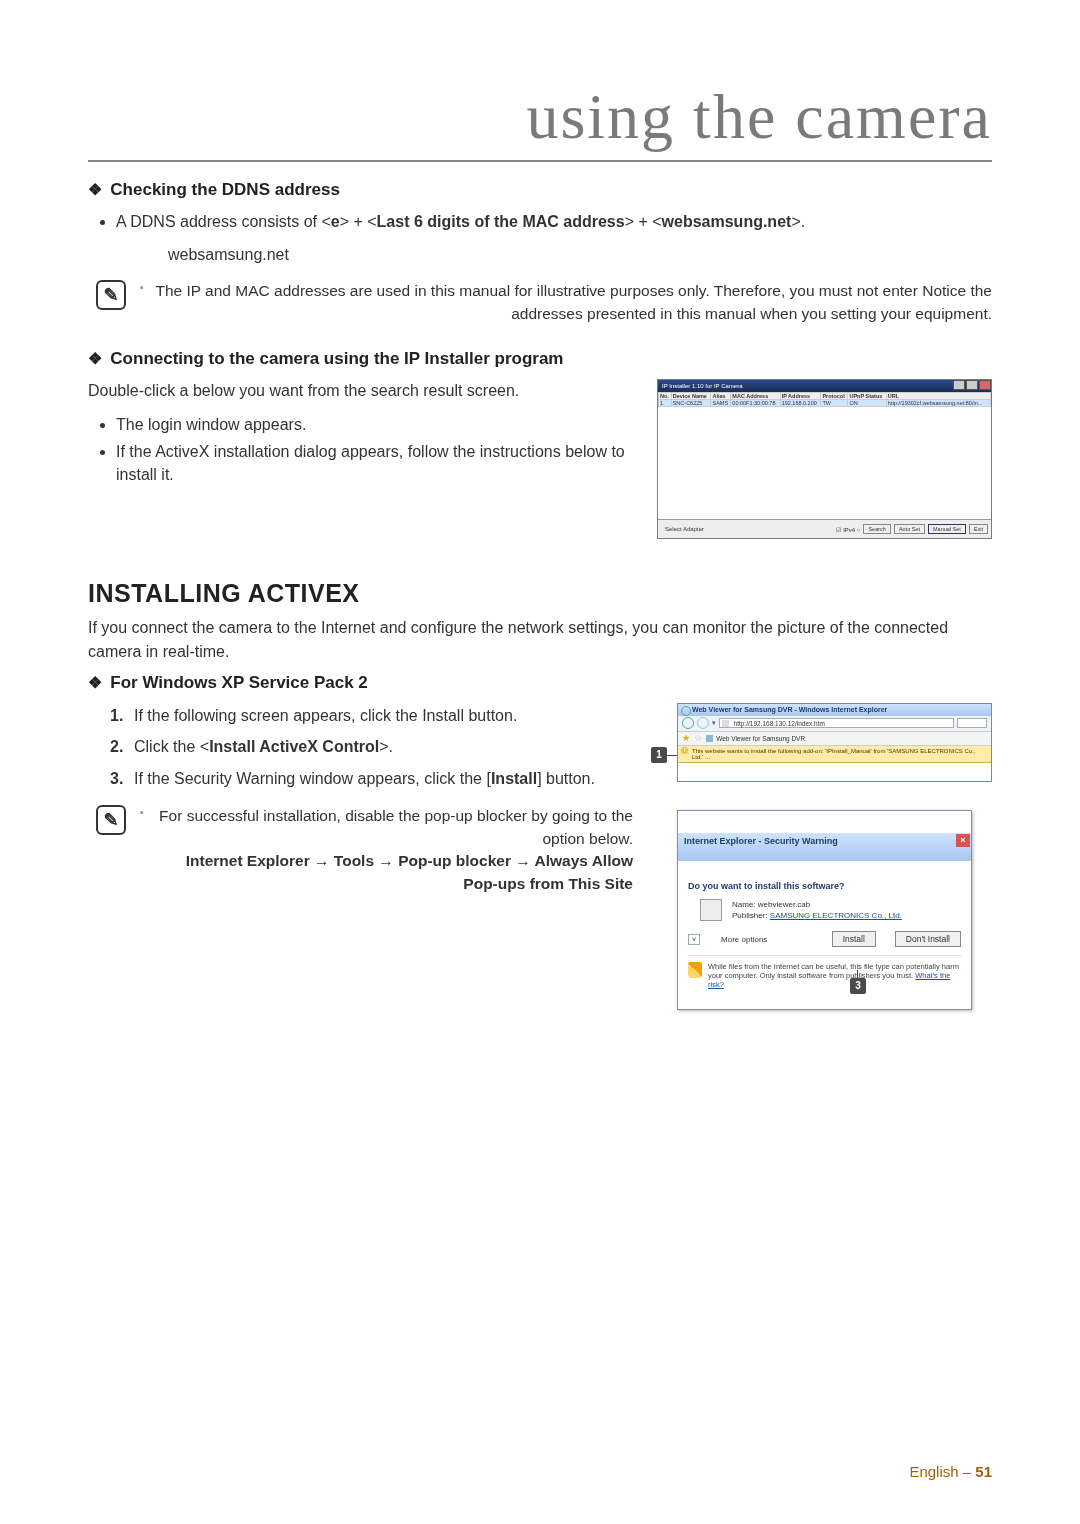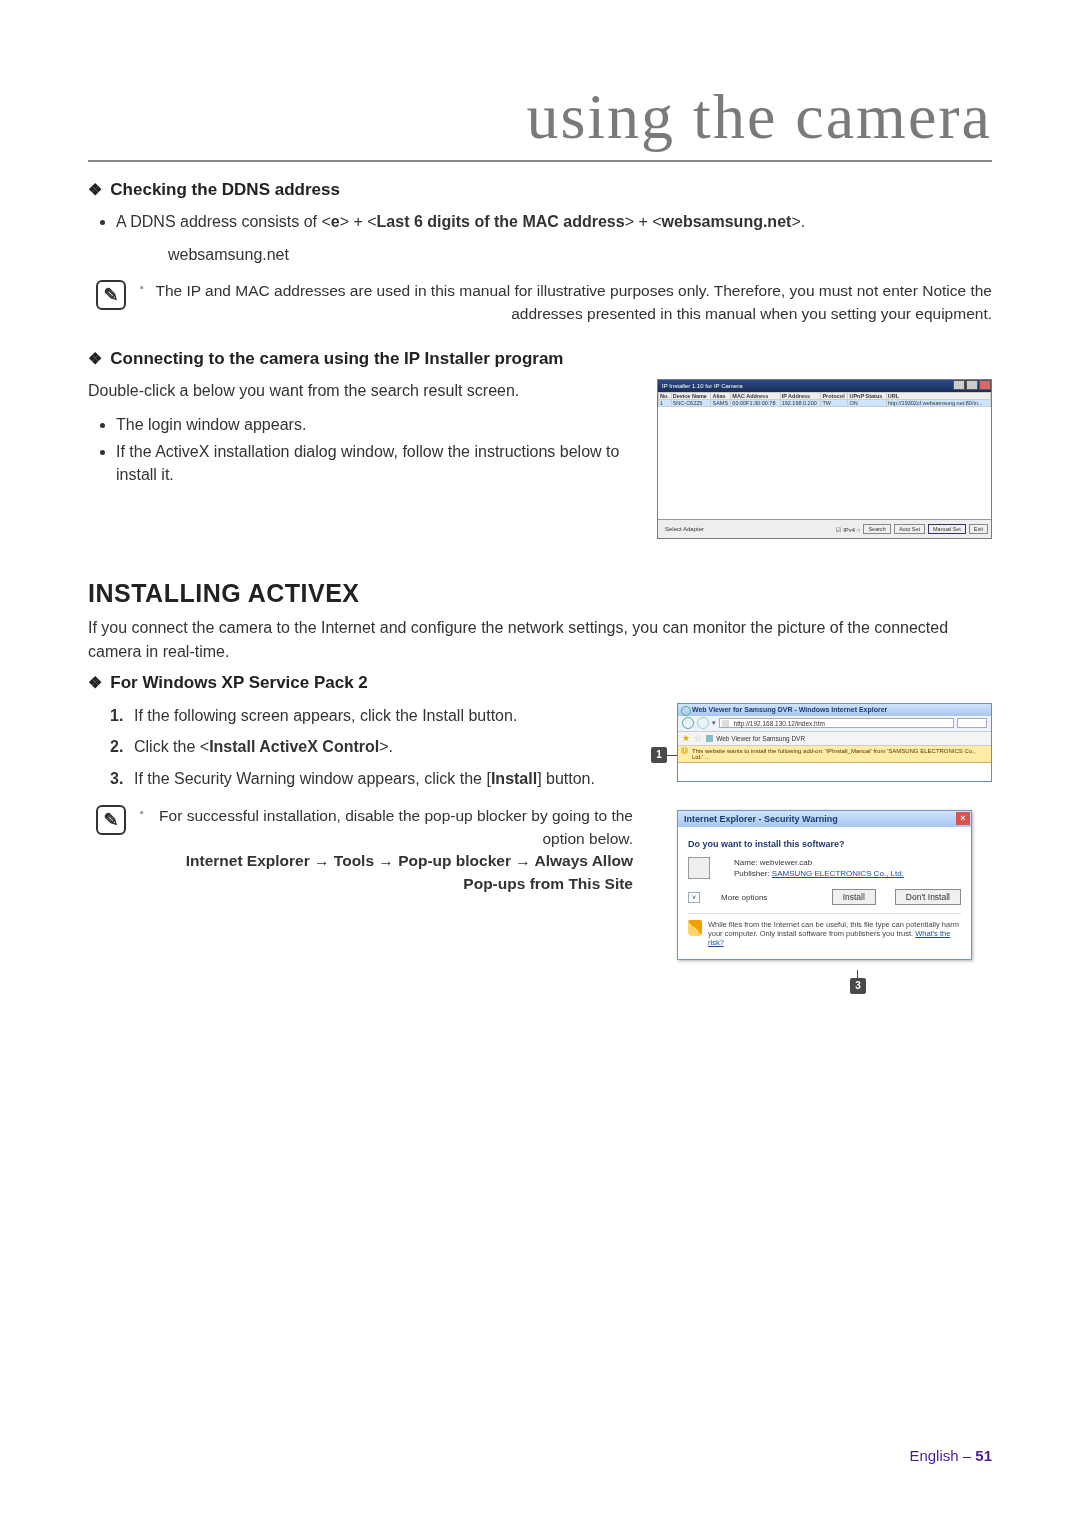--- a/index.html
+++ b/index.html
@@ -264,47 +264,48 @@
     font-size: 9px;
     background:#fff;
     margin-left: 20px;
     margin-top: 28px;
     position: relative;
     box-shadow: 1px 1px 3px rgba(0,0,0,0.3);
   }
   .sec-dialog .dtitle {
     background: linear-gradient(#cfe3ff, #a9c6f0);
     color:#1a3d6e;
-    height: 16px;
+    height: 28px;
     padding-left: 6px;
     line-height: 16px;
     font-weight: bold;
     display:flex;
     justify-content:space-between;
+    margin-top:22px;
   }
   .close-x{width:14px;height:13px;background:#d9534f;color:#fff;text-align:center;line-height:13px;margin:1px;}
-  .sec-dialog .body { padding: 12px 10px; }
+  .sec-dialog .body { padding: 20px 10px; }
   .sec-q { font-weight:bold; color:#203a70; margin-bottom:8px; font-size:9px;}
-  .sec-row { display:flex; gap:24px; margin-bottom:10px;}
+  .sec-row { display:flex; gap:10px; margin-bottom:10px;margin-left:12px;}
   .sec-icon { width:22px;height:22px;border:1px solid #999;background:#eee;}
   .sec-meta { font-size:8px; line-height:1.4;}
   .sec-meta .pub { color:#1a4fa0; text-decoration:underline;text-align:right;}
   .sec-btns { display:flex; justify-content:flex-end; gap:19px; margin-bottom:8px; align-items:center;}
   .dlg-more { border:1px solid #9ab; padding:1px 3px; font-size:7px; }
   .dlg-morelabel{ font-size:8px; color:#333; margin-right:auto; margin-left:2px;}
   .dlg-btn { border:1px solid #888;background:#f0f0f0;padding:2px 10px;font-size:8.5px;}
   .sec-warn { display:flex;gap:6px;font-size:7.5px;color:#444;border-top:1px solid #ddd;padding-top:6px;}
   .shield { width:14px;height:16px;background:linear-gradient(45deg,#ffd56b 50%,#f2a100 50%);border-radius:2px 2px 4px 4px; flex-shrink:0;}
   .bold { font-weight: bold; }
   .page-footer {
     position: absolute;
-    bottom: 60px;
+    bottom: 44px;
     right: 88px;
     font-size: 15px;
-    color:#4c1d95;
+    color:#a16207;
   }
   .note-path { font-weight: bold; }
 </style>
 </head>
 <body>
 
 <div class="main-title">using the camera</div>
 
 <div class="section-sub">Checking the DDNS address</div>
 <ul class="bullet-list">
@@ -320,21 +321,21 @@
   <div class="note-icon">✎</div>
   <div class="note-text">The IP and MAC addresses are used in this manual for illustrative purposes only. Therefore, you must not enter Notice the addresses presented in this manual when you setting your equipment.</div>
 </div>
 
 <div class="section-sub">Connecting to the camera using the IP Installer program</div>
 <div class="two-col">
   <div class="left">
     <div class="para">Double-click a below you want from the search result screen.</div>
     <ul class="bullet-list">
       <li>The login window appears.</li>
-      <li>If the ActiveX installation dialog window, follow the instructions below to install it.</li>
+      <li>If the ActiveX installation dialog appears, follow the instructions below to install it.</li>
     </ul>
   </div>
   <div class="figure-slot">
     <div class="ip-installer">
       <div class="titlebar">
         <span>IP Installer 1.10 for IP Camera</span>
         <div class="winbtns">
           <div class="winbtn"></div>
           <div class="winbtn"></div>
           <div class="winbtn" style="background:#d66"></div>

